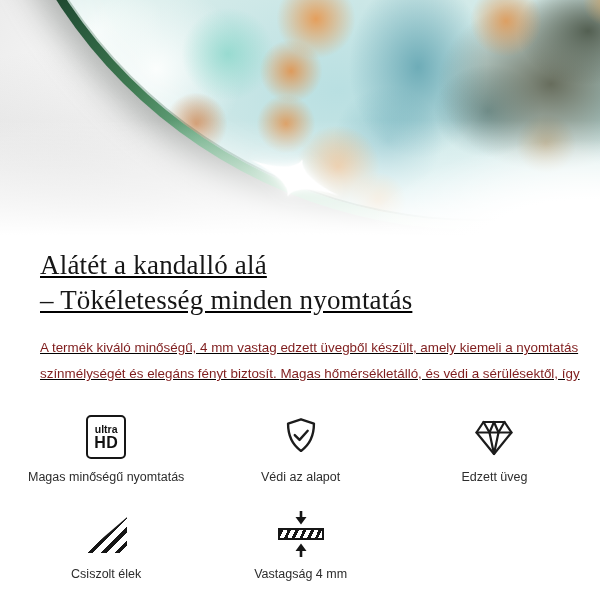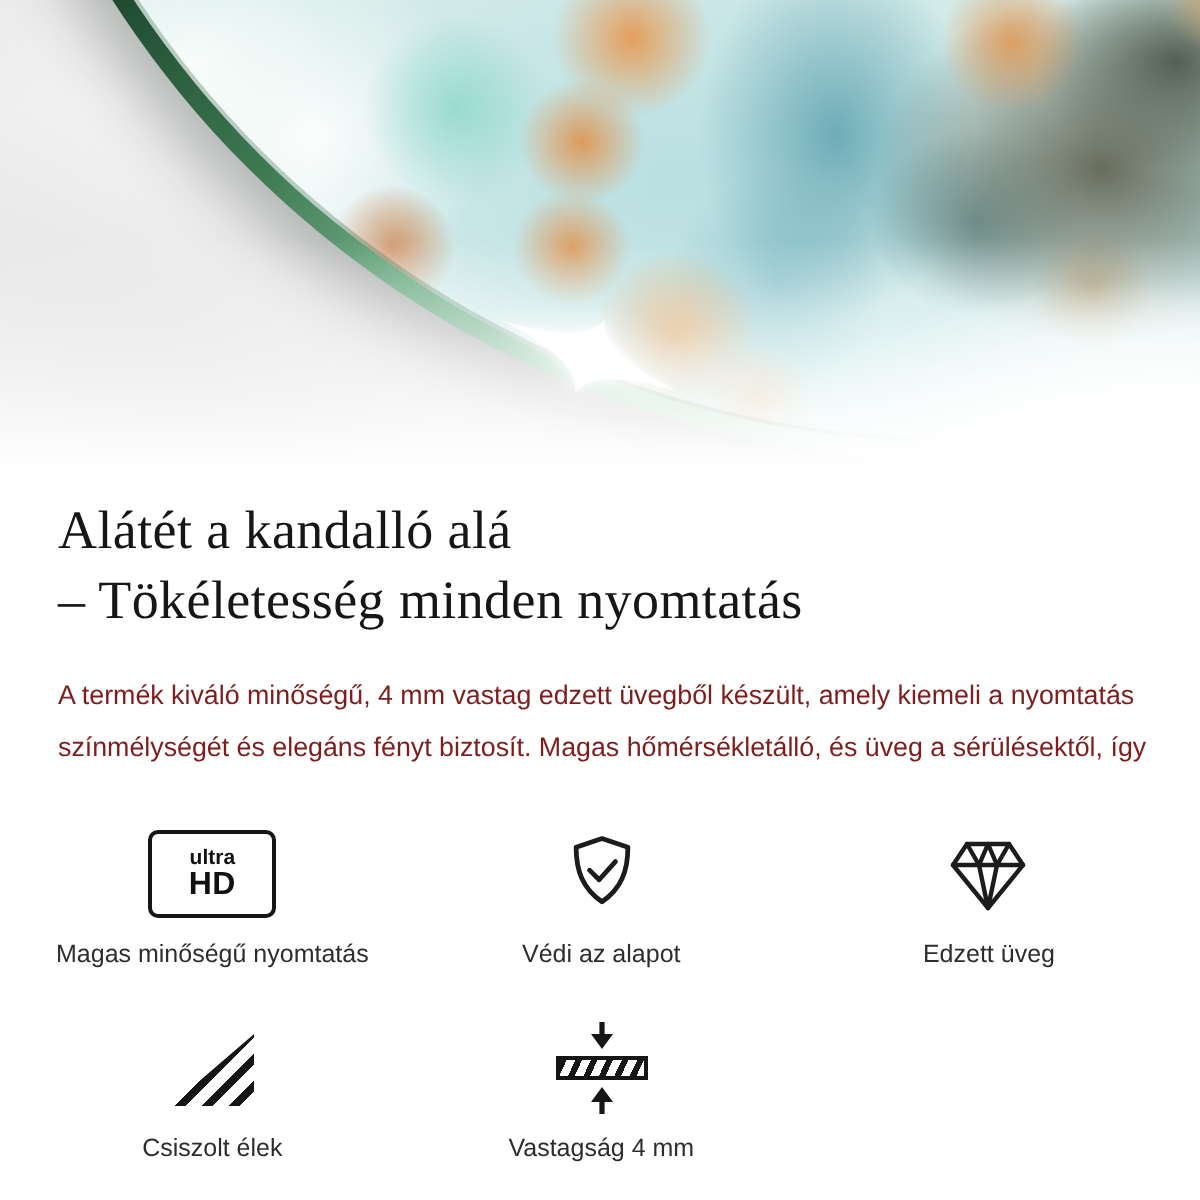--- a/index.html
+++ b/index.html
@@ -59,42 +59,42 @@
       linear-gradient(to bottom, rgba(255,255,255,0) 120px, rgba(255,255,255,.55) 180px, #ffffff 235px);
   }
   .sparkle{
     position:absolute;left:247px;top:158px;width:96px;height:40px;
     transform:rotate(22deg);
     filter:drop-shadow(0 0 3px rgba(255,255,255,.95)) drop-shadow(0 0 9px rgba(255,255,255,.85));
   }
   .sparkle svg{display:block;}
 
   
-  .content{padding:0 29px;}
+  .content{padding:0 40px;text-decoration:underline;}
   .page-title{
     margin:0;padding-top:3px;
     font-family:"Liberation Serif","DejaVu Serif",serif;
     font-weight:400;font-size:27px;line-height:35px;color:#161616;
     letter-spacing:.2px;
   }
   .title-line{display:block;}
   .description{margin:17px 0 0 0;font-size:13.4px;line-height:26px;color:#7f1d1d;}
   .desc-line{display:block;white-space:nowrap;}
 
   
   .features{
     margin-top:26px;padding:0 28px;
     display:grid;grid-template-columns:1fr 1.5fr 1fr;row-gap:26px;
   }
   .feature{display:flex;flex-direction:column;align-items:center;}
   .icon-box{height:48px;display:flex;align-items:center;justify-content:center;}
   .feature-label{margin-top:9px;font-size:12.5px;color:#2d2d2d;white-space:nowrap;}
 
   .uhd-box{
-    box-sizing:border-box;width:64px;height:44px;border:2.6px solid #161616;border-radius:5px;
+    box-sizing:border-box;width:40px;height:44px;border:2.6px solid #161616;border-radius:5px;
     display:flex;flex-direction:column;align-items:center;justify-content:center;color:#111;
   }
   .uhd-top{font-size:10.5px;font-weight:700;line-height:11px;}
   .uhd-bottom{font-size:16px;font-weight:700;line-height:16px;letter-spacing:.3px;}
 
   .stripe-triangle{
     width:42px;height:38px;
     background:repeating-linear-gradient(135deg,#161616 0 4px,rgba(0,0,0,0) 4px 9.5px);
     clip-path:polygon(0% 100%,100% 5%,100% 100%);
   }
@@ -125,21 +125,21 @@
     </div>
   </div>
 
   <div class="content">
     <h1 class="page-title">
       <span class="title-line">Alátét a kandalló alá</span>
       <span class="title-line">– Tökéletesség minden nyomtatás</span>
     </h1>
     <p class="description">
       <span class="desc-line">A termék kiváló minőségű, 4 mm vastag edzett üvegből készült, amely kiemeli a nyomtatás</span>
-      <span class="desc-line">színmélységét és elegáns fényt biztosít. Magas hőmérsékletálló, és üveg a sérülésektől, így</span>
+      <span class="desc-line">színmélységét és elegáns fényt biztosít. Magas hőmérsékletálló, és védi a sérülésektől, így</span>
     </p>
   </div>
 
   <div class="features">
 
 
     <div class="feature">
       <div class="icon-box">
         <div class="uhd-box">
           <span class="uhd-top">ultra</span>

